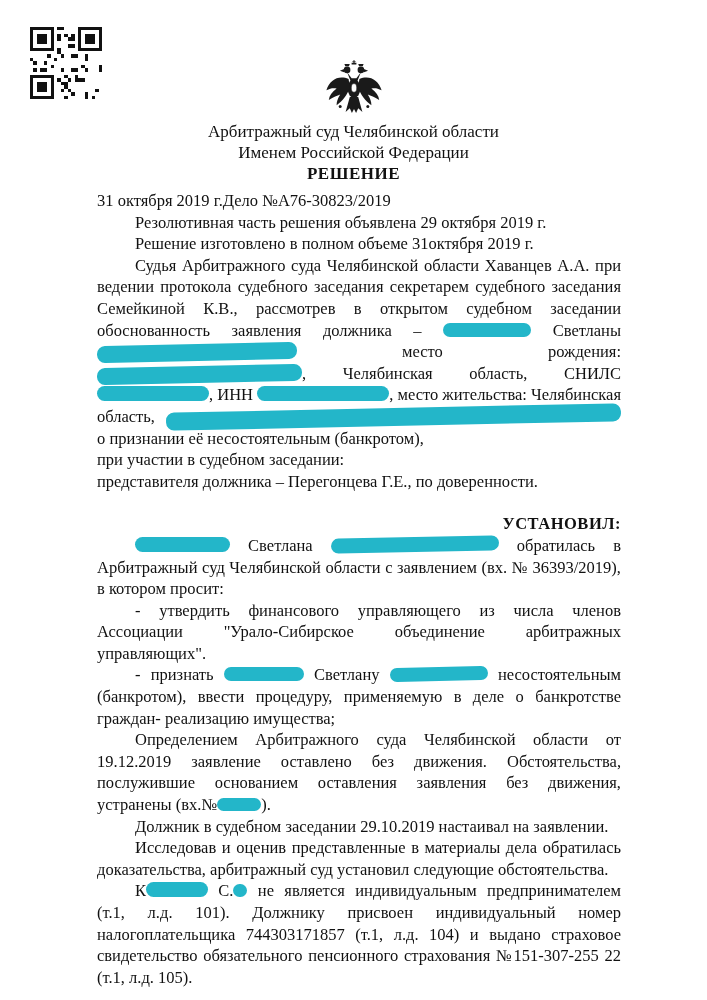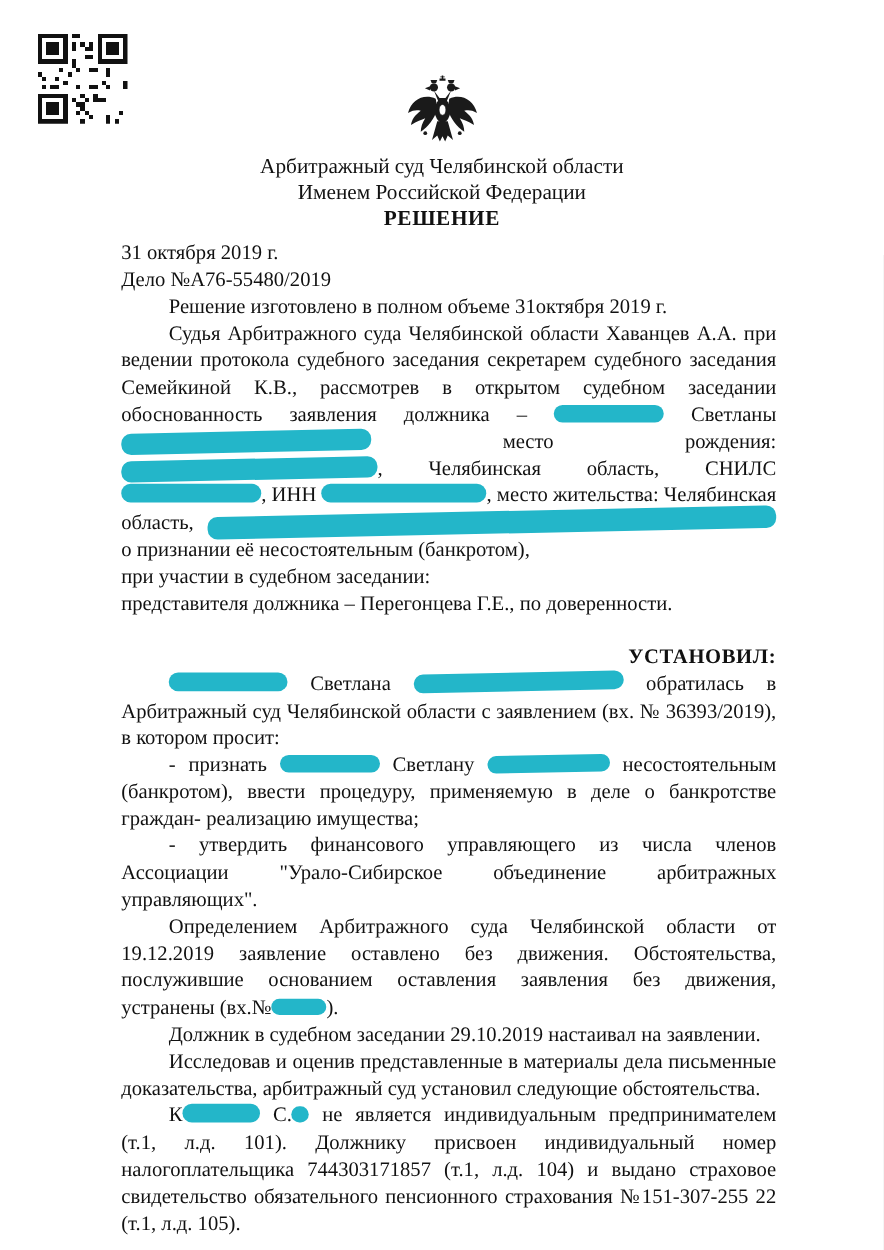--- a/index.html
+++ b/index.html
@@ -21,21 +21,21 @@
   .header-text{text-align:center;font-size:17px;line-height:21px;}
   .header-text .doc-type{font-weight:bold;letter-spacing:.5px;font-family:Liberation Serif, serif;}
   .content{
     padding:6px 86px 0 97px;
     font-size:16.5px;
     line-height:21.6px;
   }
   .content p{margin:0;}
   .j{text-align:justify;}
   .ind{text-indent:38px;}
-  .dateline{display:flex;justify-content:flex-start;flex-direction:column;}
+  .dateline{display:flex;justify-content:flex-start;}
   .heading-center{
     text-align:right;font-weight:bold;letter-spacing:.5px;
     margin-top:21px !important;
   }
   .redact{
     display:inline-block;
     height:13px;width:60px;
     border-radius:8px;
     vertical-align:-1px;
   }
@@ -147,36 +147,37 @@
 
   <div class="header-text">
     <div>Арбитражный суд Челябинской области</div>
     <div>Именем Российской Федерации</div>
     <div class="doc-type">РЕШЕНИЕ</div>
   </div>
 
   <div class="content">
     <p class="dateline">
       <span>31 октября 2019 г.</span>
-      <span>Дело №А76-55480/2019</span>
+      <span>Дело №А76-30823/2019</span>
     </p>
 
     <div id="intro-paragraphs">
+        <p class="ind "><span>Резолютивная часть решения объявлена 29 октября 2019 г.</span></p>
         <p class="ind "><span>Решение изготовлено в полном объеме 31октября 2019 г.</span></p>
         <p class="ind j"><span>Судья Арбитражного суда Челябинской области Хаванцев А.А. при ведении протокола судебного заседания секретарем судебного заседания Семейкиной К.В., рассмотрев в открытом судебном заседании обоснованность заявления должника – </span><span class="redact" style="width: 88px; height: 14px; background: rgb(35, 182, 201);"></span><span> Светланы </span><span class="redact tilt tall" style="width: 200px; height: 17px; background: rgb(35, 182, 201);"></span><span> место рождения: </span><span class="redact tilt tall" style="width: 205px; height: 17px; background: rgb(35, 182, 201);"></span><span>, Челябинская область, СНИЛС </span><span class="redact" style="width: 112px; height: 15px; background: rgb(35, 182, 201);"></span><span>, ИНН </span><span class="redact" style="width: 132px; height: 15px; background: rgb(35, 182, 201);"></span><span>, место жительства: Челябинская область, </span><span class="redact tilt tall" style="width: 455px; height: 18px; background: rgb(35, 182, 201);"></span><span> о признании её несостоятельным (банкротом),</span></p>
         <p class=""><span>при участии в судебном заседании:</span></p>
         <p class=""><span>представителя должника – Перегонцева Г.Е., по доверенности.</span></p>
       </div>
 
     <p class="heading-center">УСТАНОВИЛ:</p>
 
     <div id="main-paragraphs">
         <p class="ind j"><span class="redact" style="width: 95px; height: 15px; background: rgb(35, 182, 201);"></span><span> Светлана </span><span class="redact tilt" style="width: 168px; height: 15px; background: rgb(35, 182, 201);"></span><span> обратилась в Арбитражный суд Челябинской области с заявлением (вх. № 36393/2019), в котором просит:</span></p>
+        <p class="ind j"><span>- утвердить финансового управляющего из числа членов Ассоциации "Урало-Сибирское объединение арбитражных управляющих".</span></p>
         <p class="ind j"><span>- признать </span><span class="redact" style="width: 80px; height: 14px; background: rgb(35, 182, 201);"></span><span> Светлану </span><span class="redact tilt" style="width: 98px; height: 14px; background: rgb(35, 182, 201);"></span><span> несостоятельным (банкротом), ввести процедуру, применяемую в деле о банкротстве граждан- реализацию имущества;</span></p>
-        <p class="ind j"><span>- утвердить финансового управляющего из числа членов Ассоциации "Урало-Сибирское объединение арбитражных управляющих".</span></p>
         <p class="ind j"><span>Определением Арбитражного суда Челябинской области от 19.12.2019 заявление оставлено без движения. Обстоятельства, послужившие основанием оставления заявления без движения, устранены (вх.№</span><span class="redact" style="width: 44px; height: 13px; background: rgb(35, 182, 201);"></span><span>).</span></p>
         <p class="ind "><span>Должник в судебном заседании 29.10.2019 настаивал на заявлении.</span></p>
-        <p class="ind j"><span>Исследовав и оценив представленные в материалы дела письменные доказательства, арбитражный суд установил следующие обстоятельства.</span></p>
+        <p class="ind j"><span>Исследовав и оценив представленные в материалы дела обратилась доказательства, арбитражный суд установил следующие обстоятельства.</span></p>
         <p class="ind j"><span>К</span><span class="redact" style="width: 62px; height: 15px; background: rgb(35, 182, 201);"></span><span> С.</span><span class="redact" style="width: 14px; height: 13px; background: rgb(35, 182, 201);"></span><span> не является индивидуальным предпринимателем (т.1, л.д. 101). Должнику присвоен индивидуальный номер налогоплательщика 744303171857 (т.1, л.д. 104) и выдано страховое свидетельство обязательного пенсионного страхования №151-307-255 22 (т.1, л.д. 105).</span></p>
       </div>
   </div>
 
 </div>
 
 </body></html>

